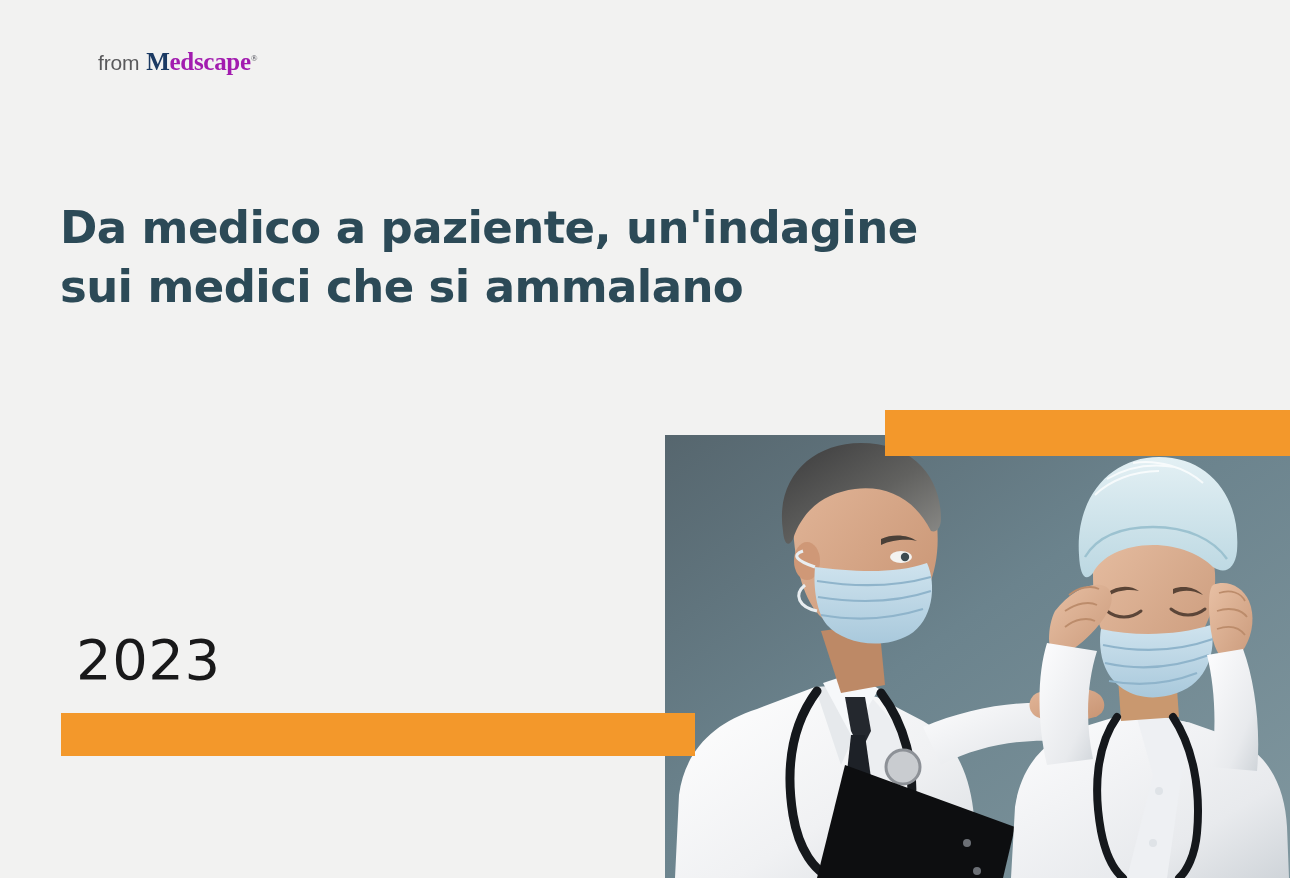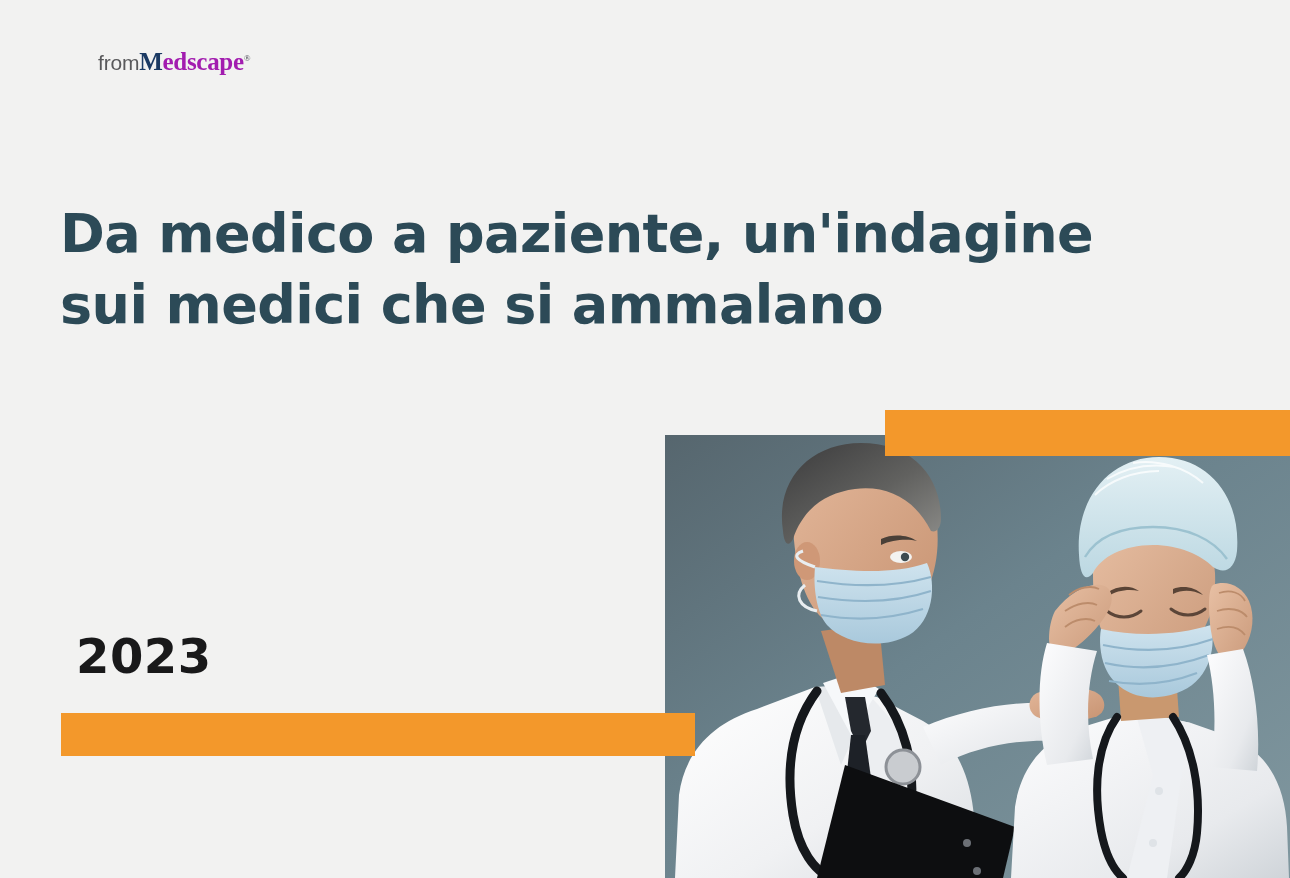--- a/index.html
+++ b/index.html
@@ -53,20 +53,21 @@
     letter-spacing: 0;
     color: #f0841f;
     line-height: 1;
   }
 
   .logo-sub {
     margin-top: 14px;
     margin-left: 38px;
     display: flex;
     align-items: baseline;
+    gap: 7px;
   }
 
   .logo-sub-from {
     font-family: "Liberation Sans", sans-serif;
     font-size: 21px;
     font-weight: 400;
     color: #59595b;
     letter-spacing: -0.2px;
   }
 
@@ -87,37 +88,37 @@
     color: #4a4a55;
   }
 
   
   .title {
     position: absolute;
     left: 60px;
     top: 198px;
     width: 1120px;
     font-family: "DejaVu Sans", sans-serif;
-    font-size: 54px;
+    font-size: 45px;
     line-height: 1.32;
     font-weight: 700;
     letter-spacing: -0.6px;
     color: #2c4a57;
     white-space: pre-line;
   }
 
   
   .year {
     position: absolute;
     left: 76px;
     top: 632px;
     font-family: "DejaVu Sans", sans-serif;
-    font-size: 48px;
+    font-size: 56px;
     line-height: 1;
-    font-weight: 700;
+    font-weight: 400;
     color: #19191a;
     letter-spacing: 0.5px;
   }
 
   
   .bar {
     position: absolute;
     background: #f3982b;
   }
 

